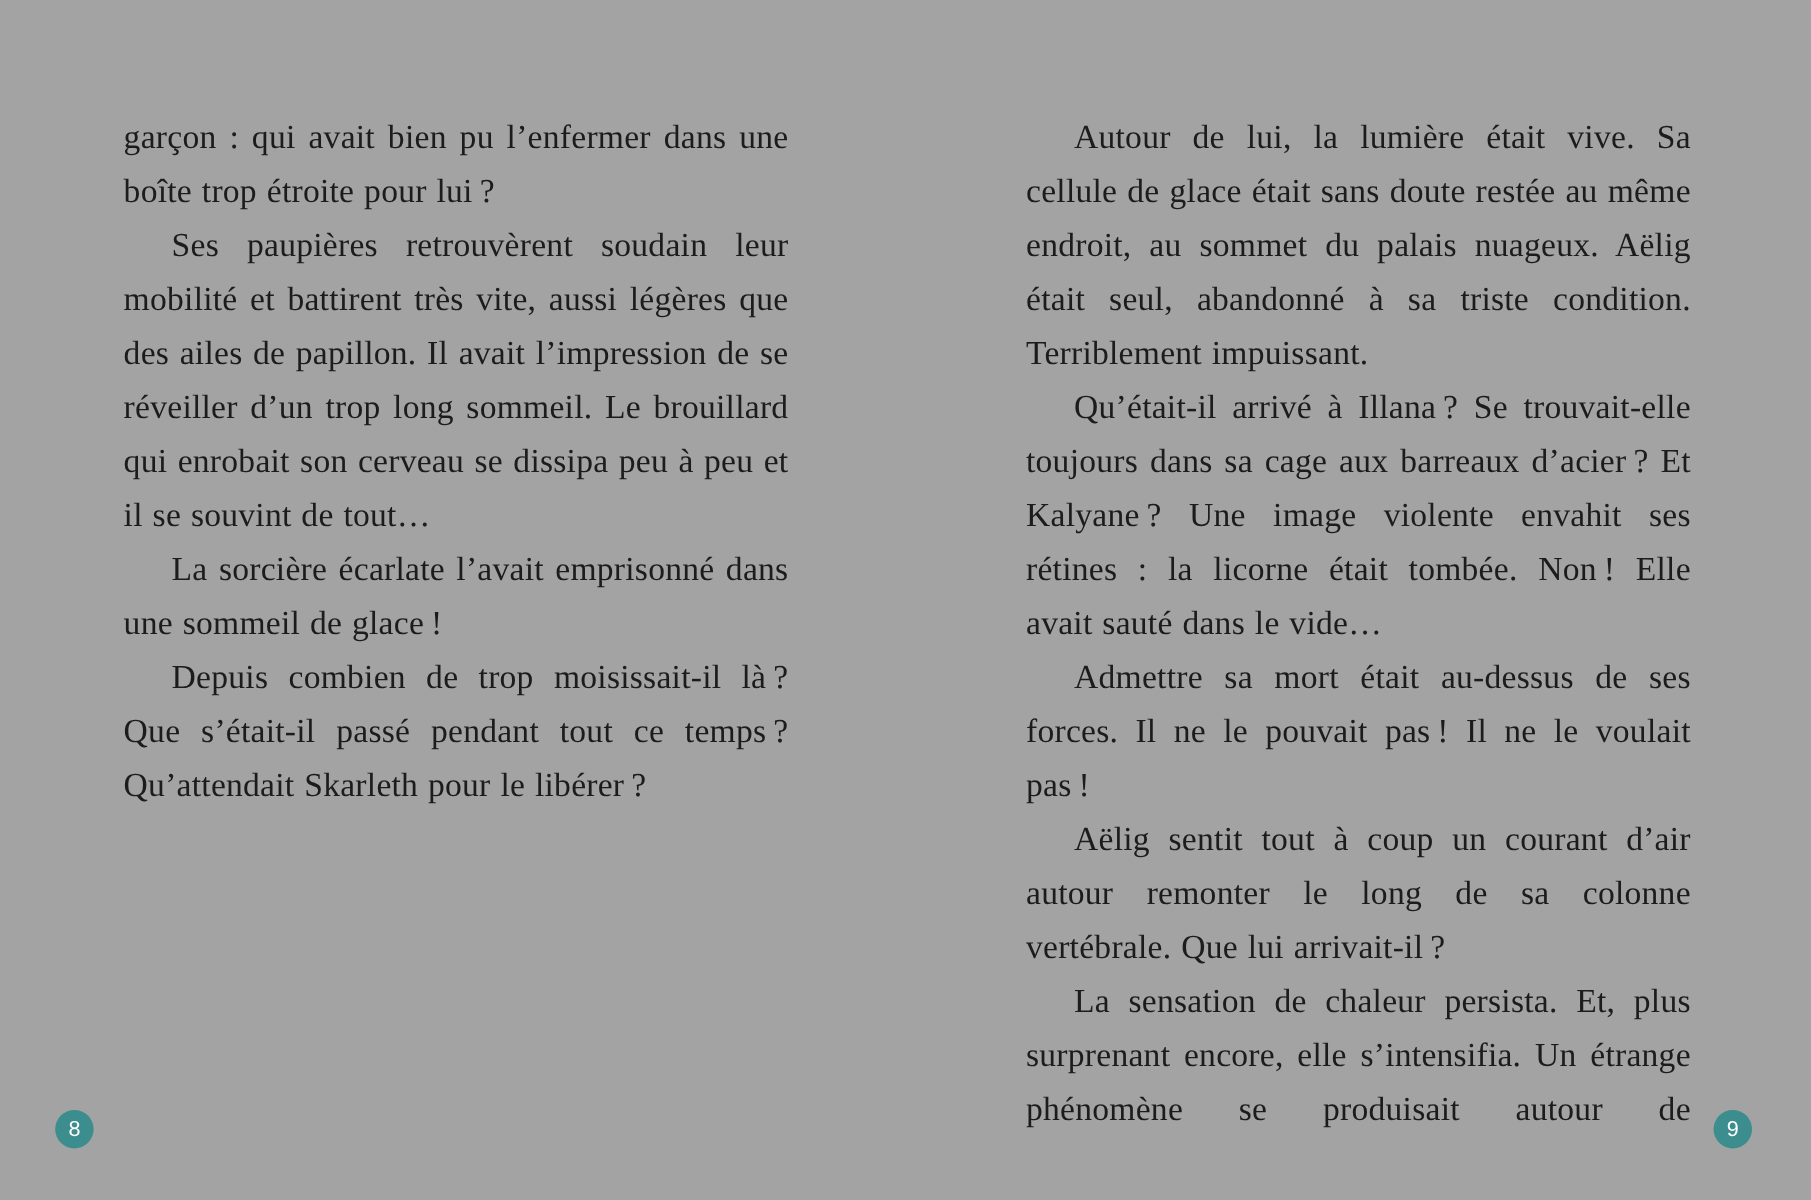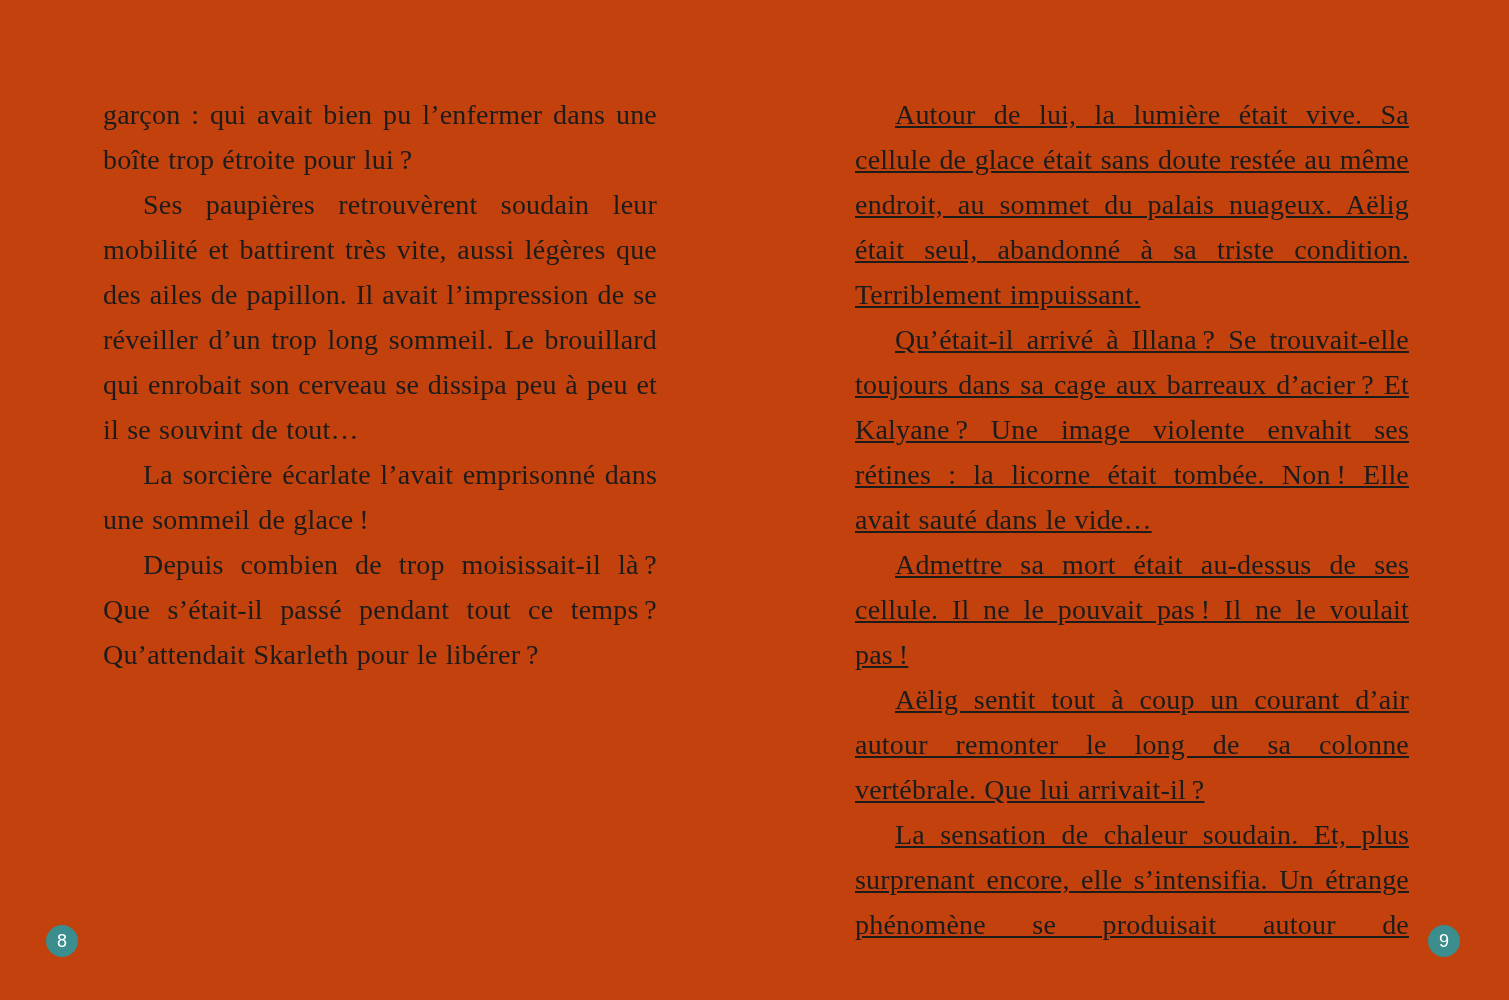--- a/index.html
+++ b/index.html
@@ -10,38 +10,38 @@
     background: #ffffff;
     font-family: "Liberation Serif", "DejaVu Serif", serif;
     color: #1c1c1c;
     overflow: hidden;
   }
 
   .spread {
     position: relative;
     width: 1509px;
     height: 1000px;
-    background: #c2410c;
+    background: #a3a3a3;
   }
 
   .page {
     position: absolute;
     top: 0;
     height: 1000px;
   }
   .page-left  { left: 0;    width: 754px; }
   .page-right { left: 754px; width: 755px; }
 
   .page-text {
     position: absolute;
     top: 92px;
     width: 554px;
   }
   .page-left  .page-text { left: 103px; }
-  .page-right .page-text { left: 101px; text-decoration: underline; }
+  .page-right .page-text { left: 101px; }
 
   .para {
     font-size: 28px;
     line-height: 45px;
     text-align: justify;
     text-indent: 40px;
     letter-spacing: 0.2px;
     word-spacing: 1px;
   }
   .para.no-indent { text-indent: 0; }
@@ -79,20 +79,20 @@
       <p class="para">La sorcière écarlate l’avait emprisonné dans une sommeil de glace !</p>
       <p class="para">Depuis combien de trop moisissait-il là ? Que s’était-il passé pendant tout ce temps ? Qu’attendait Skarleth pour le libérer ?</p>
     </div>
     <div class="page-badge">8</div>
   </div>
 
   <div class="page page-right">
     <div class="page-text">
       <p class="para">Autour de lui, la lumière était vive. Sa cellule de glace était sans doute restée au même endroit, au sommet du palais nuageux. Aëlig était seul, abandonné à sa triste condition. Terriblement impuissant.</p>
       <p class="para">Qu’était-il arrivé à Illana ? Se trouvait-elle toujours dans sa cage aux barreaux d’acier ? Et Kalyane ? Une image violente envahit ses rétines&nbsp;: la licorne était tombée. Non ! Elle avait sauté dans le vide…</p>
-      <p class="para">Admettre sa mort était au-dessus de ses cellule. Il ne le pouvait pas ! Il ne le voulait pas !</p>
+      <p class="para">Admettre sa mort était au-dessus de ses forces. Il ne le pouvait pas ! Il ne le voulait pas !</p>
       <p class="para">Aëlig sentit tout à coup un courant d’air autour remonter le long de sa colonne vertébrale. Que lui arrivait-il ?</p>
-      <p class="para continues">La sensation de chaleur soudain. Et, plus surprenant encore, elle s’intensifia. Un étrange phénomène se produisait autour de</p>
+      <p class="para continues">La sensation de chaleur persista. Et, plus surprenant encore, elle s’intensifia. Un étrange phénomène se produisait autour de</p>
     </div>
     <div class="page-badge">9</div>
   </div>
 
 </div>
 
 </body></html>

